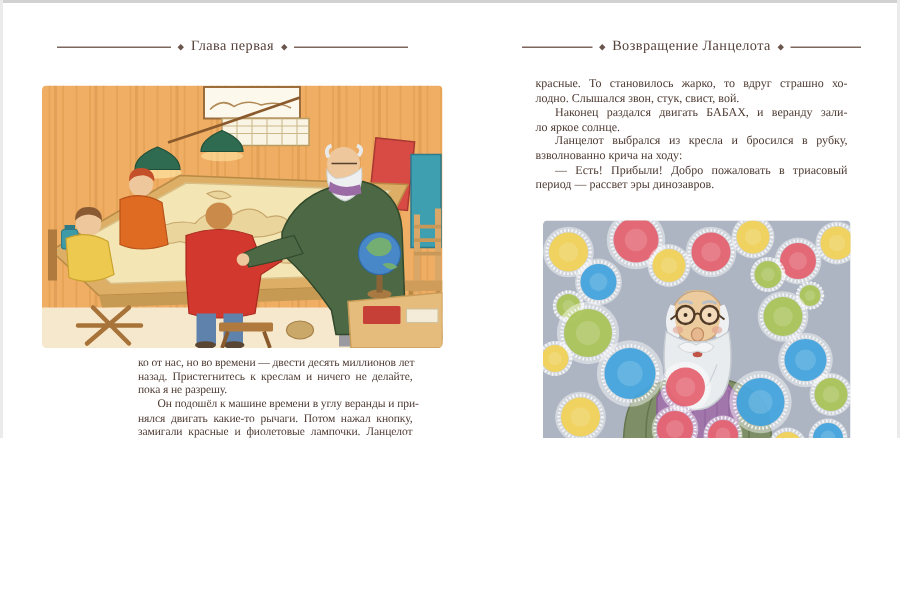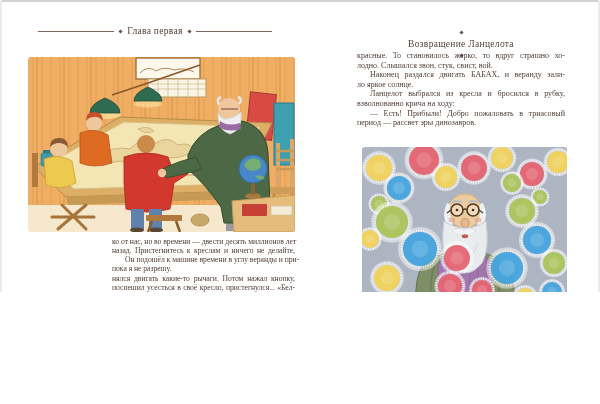--- a/index.html
+++ b/index.html
@@ -9,27 +9,27 @@
   .edge.top{left:0;top:0;width:600px;height:2px;}
   .edge.left{left:0;top:0;width:2px;height:398px;background:#ebebeb;}
   .edge.right{left:598px;top:0;width:2px;height:398px;background:#ebebeb;}
   .pinkline{position:absolute;left:0;top:398px;width:600px;height:1px;background:#f8cfe1;}
 
   .hdr{position:absolute;top:26px;display:flex;align-items:center;gap:5px;
        color:#54413a;font-size:9.5px;letter-spacing:.3px;white-space:nowrap;}
   .hdr .rule{height:1px;background:#7d665d;flex:1;}
   .hdr .dm{width:3px;height:3px;background:#6b554d;transform:rotate(45deg);flex:0 0 auto;}
   .hdr-left{left:38px;width:234px;}
-  .hdr-right{left:348px;width:226px;flex-direction:column;}
+  .hdr-right{left:348px;width:226px;}
 
   .txt{position:absolute;color:#4e3b33;}
   .txt .ln{text-align:justify;text-align-last:justify;white-space:nowrap;font-family:Liberation Serif, serif;}
   .txt .ln.eop{text-align-last:left;}
   .txt .ln.ind{text-indent:13px;}
-  .txt-left{left:92px;top:237px;width:183px;font-size:7.7px;line-height:9.15px;letter-spacing:-0.05px;margin-left:20px;}
+  .txt-left{left:92px;top:237px;width:183px;font-size:7.7px;line-height:9.15px;letter-spacing:-0.05px;}
   .txt-right{left:357px;top:51px;width:208px;font-size:8px;line-height:9.6px;}
 
   .folio{position:absolute;left:92px;top:356px;width:134px;text-align:center;
          font-size:8.5px;color:#4e3b33;}
 
   .illu{position:absolute;}
   .illu-left{left:28px;top:57px;width:267px;height:175px;}
   .illu-right{left:362px;top:147px;width:205px;height:160px;}
 
   .wm{position:absolute;left:0;top:0;width:600px;height:404px;pointer-events:none;opacity:.85;}
@@ -156,23 +156,24 @@
         <rect x="118" y="158" width="36" height="6" rx="1" fill="#b07a3f"></rect>
         <path d="M124,164 L120,175 M148,164 L152,175" stroke="#8a5a2c" stroke-width="2.5"></path>
         <ellipse cx="172" cy="163" rx="9" ry="6" fill="#c9a86a" stroke="#a8824a" stroke-width=".8"></ellipse>
       </g>
     </g>
   </svg>
 
   <div class="txt txt-left">
       <div class="ln">ко от нас, но во времени — двести десять миллионов лет</div>
       <div class="ln">назад. Пристегнитесь к креслам и ничего не делайте,</div>
+      <div class="ln eop">пока я не разрешу.</div>
       <div class="ln ind">Он подошёл к машине времени в углу веранды и при-</div>
-      <div class="ln eop">пока я не разрешу.</div>
       <div class="ln">нялся двигать какие-то рычаги. Потом нажал кнопку,</div>
+      <div class="ln">замигали красные и фиолетовые лампочки. Ланцелот</div>
       <div class="ln">поспешил усесться в своё кресло, пристегнулся... «Бел-</div>
       <div class="ln">ладонна» задрожала, задёргалась, будто живая, а потом</div>
       <div class="ln eop">лампочки стали тускнеть.</div>
       <div class="ln ind">— Поехали! — крикнул Ланцелот. — Динозавры, мы</div>
       <div class="ln eop">вдруг!</div>
       <div class="ln">вали разноцветные огни — зелёные, голубые, жёлтые,</div>
     </div>
 
   <div class="hdr hdr-right">
     <span class="rule"></span>

